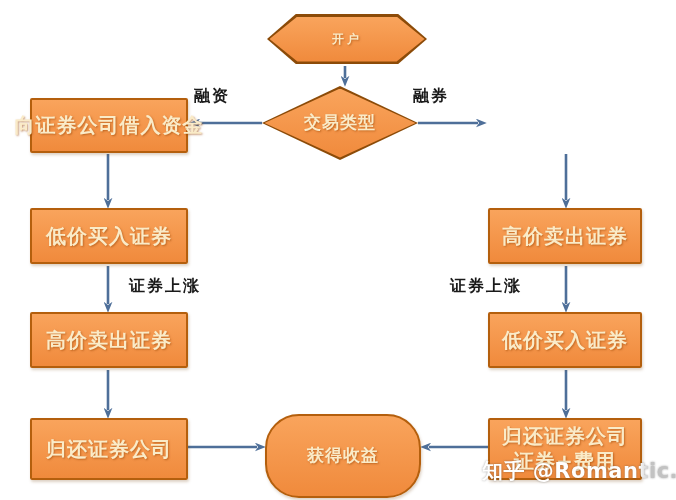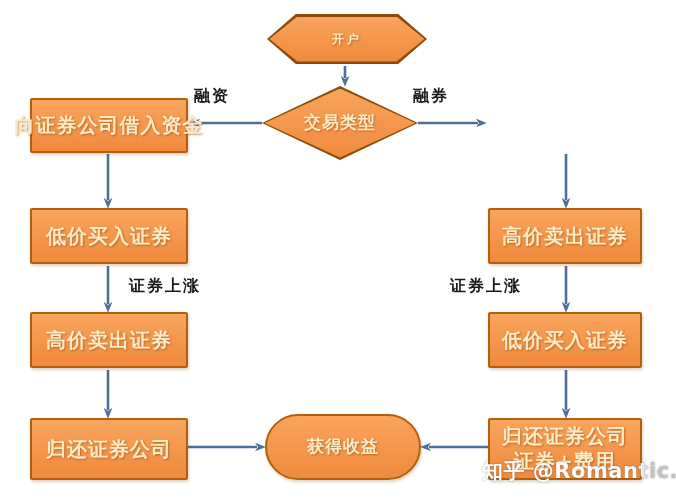--- a/index.html
+++ b/index.html
@@ -121,19 +121,19 @@
   </div>
   <div class="edge-label" style="left:450px;top:276px;">证券上涨</div>
   <div class="flow-box" style="left:488px;top:312px;width:154px;height:56px;">
     <span class="box-label">低价买入证券</span>
   </div>
   <div class="flow-box" style="left:488px;top:418px;width:154px;height:62px;">
     <span class="box-label">归还证券公司</span>
     <span class="box-label">证券+费用</span>
   </div>
 
-  <div class="flow-box pill" style="left:265px;top:414px;width:156px;height:66px;">
+  <div class="flow-box pill" style="left:265px;top:414px;width:156px;height:84px;">
     <span class="box-label">获得收益</span>
   </div>
 
   <div class="watermark">知乎 @Romantic.</div>
 
 </div>
 
 </body></html>

